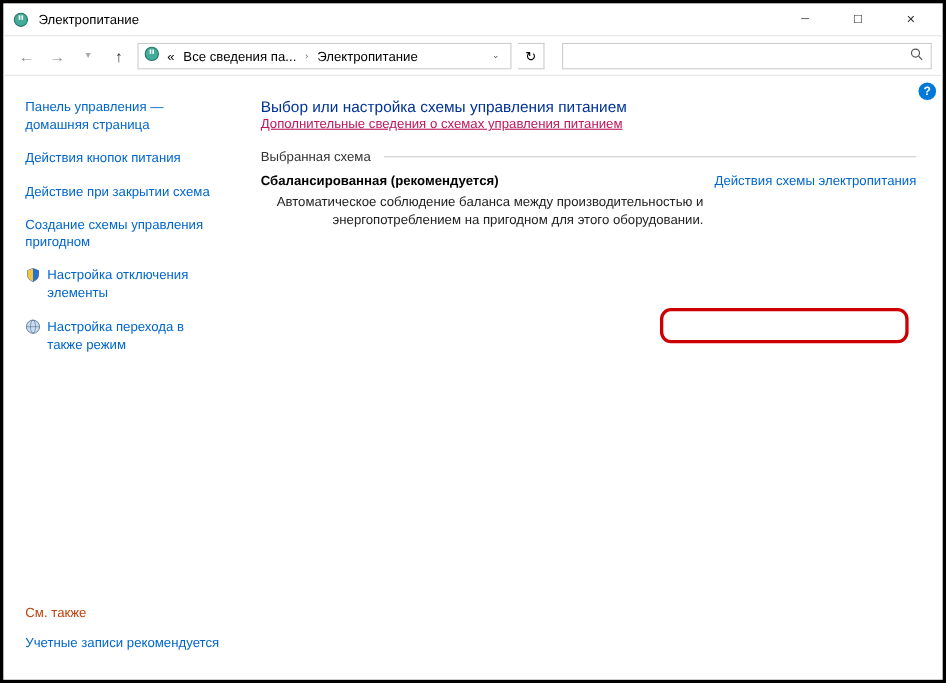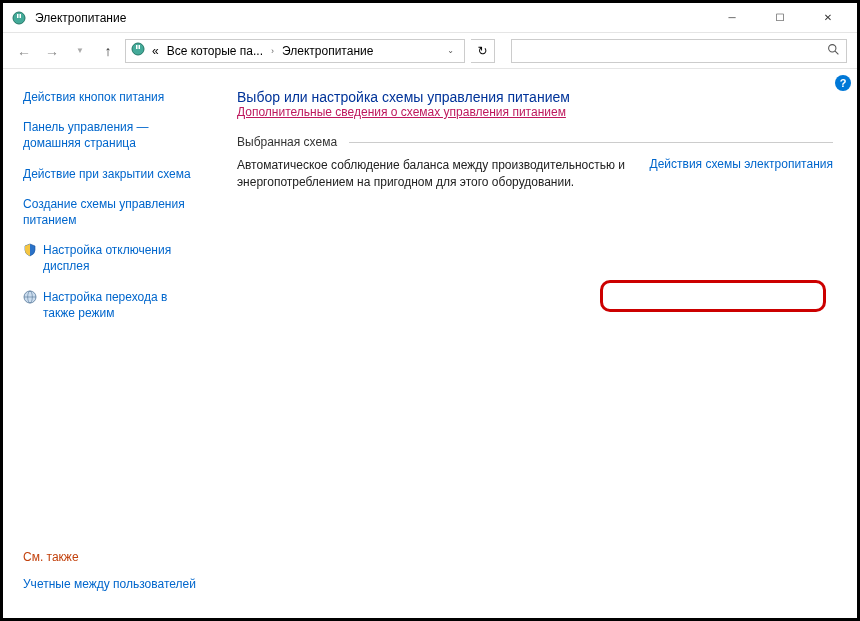--- a/index.html
+++ b/index.html
@@ -163,21 +163,21 @@
     .section-label .line {
       flex: 1; height: 1px; background: #ccc;
     }
     .plan-row {
       display: flex;
       align-items: flex-start;
       gap: 10px;
     }
     .plan-info { flex: 1; }
     .plan-name { font-weight: bold; font-size: 12px; margin-bottom: 4px; }
-    .plan-desc { font-size: 12px; color: #222; line-height: 1.4; }
+    .plan-desc { font-size: 12px; color: #222; line-height: 1.4; text-align: right; }
     .plan-link {
       color: #0066cc;
       font-size: 12px;
       cursor: pointer;
       white-space: nowrap;
     }
     .highlight-box {
       position: absolute;
       top: 211px;
       left: 597px;
@@ -215,81 +215,82 @@
   <span class="nav-arrow up">↑</span>
   <div class="breadcrumb">
     <span class="plug-icon">
       <svg viewBox="0 0 16 16" width="16" height="16">
           <circle cx="8" cy="8" r="6" fill="#4a9" stroke="#276" stroke-width="1"></circle>
           <rect x="6" y="4" width="1.5" height="4" fill="#fff"></rect>
           <rect x="8.5" y="4" width="1.5" height="4" fill="#fff"></rect>
         </svg>
     </span>
     <span class="crumb">«</span>
-    <span class="crumb">Все которые па...</span>
+    <span class="crumb">Все сведения па...</span>
     <span class="sep">›</span>
     <span class="crumb">Электропитание</span>
     <span class="dd">⌄</span>
   </div>
   <div class="refresh-btn">↻</div>
   <div class="searchbox">
     <span class="search-icon">
       <svg width="13" height="13" viewBox="0 0 16 16">
           <circle cx="6.5" cy="6.5" r="4.5" fill="none" stroke="#555" stroke-width="1.3"></circle>
           <line x1="10" y1="10" x2="14" y2="14" stroke="#555" stroke-width="1.3"></line>
         </svg>
     </span>
   </div>
 </div>
 
 <div class="content">
   <div class="sidebar">
     <div class="top-links">
+      <a class="link">Панель управления — домашняя страница</a>
       <a class="link">Действия кнопок питания</a>
-      <a class="link">Панель управления — домашняя страница</a>
       <a class="link">Действие при закрытии схема</a>
-      <a class="link">Создание схемы управления питанием</a>
+      <a class="link">Создание схемы управления пригодном</a>
       <div class="link-row">
         <span class="bullet">
           <svg width="14" height="14" viewBox="0 0 14 14">
               <path d="M7 1 L12 3 L12 7 Q12 11 7 13 Q2 11 2 7 L2 3 Z" fill="#2a72c8" stroke="#15519b" stroke-width="0.6"></path>
               <path d="M7 1 L7 13 Q2 11 2 7 L2 3 Z" fill="#f5c542"></path>
             </svg>
         </span>
-        <a class="link" style="margin:0">Настройка отключения дисплея</a>
+        <a class="link" style="margin:0">Настройка отключения элементы</a>
       </div>
       <div class="link-row">
         <span class="bullet">
           <svg width="14" height="14" viewBox="0 0 14 14">
               <circle cx="7" cy="7" r="6" fill="#cde" stroke="#579" stroke-width="0.8"></circle>
               <ellipse cx="7" cy="7" rx="2.3" ry="6" fill="none" stroke="#579" stroke-width="0.6"></ellipse>
               <line x1="1" y1="7" x2="13" y2="7" stroke="#579" stroke-width="0.6"></line>
             </svg>
         </span>
         <a class="link" style="margin:0">Настройка перехода в также режим</a>
       </div>
     </div>
     <div>
       <div class="see-also">См. также</div>
-      <a class="link">Учетные между пользователей</a>
+      <a class="link">Учетные записи рекомендуется</a>
     </div>
   </div>
 
   <div class="main">
     <span class="help-icon">?</span>
     <h1>Выбор или настройка схемы управления питанием</h1>
     <a class="more-link">Дополнительные сведения о схемах управления питанием</a>
 
     <div class="section-label">
       <span>Выбранная схема</span>
       <span class="line"></span>
     </div>
 
     <div class="plan-row">
       <div class="plan-info">
+        <div class="plan-name">Сбалансированная (рекомендуется)</div>
         <div class="plan-desc">Автоматическое соблюдение баланса между производительностью и энергопотреблением на пригодном для этого оборудовании.</div>
       </div>
       <a class="plan-link">Действия схемы электропитания</a>
     </div>
   </div>
 
   <div class="highlight-box"></div>
 </div>
 
 </body></html>

